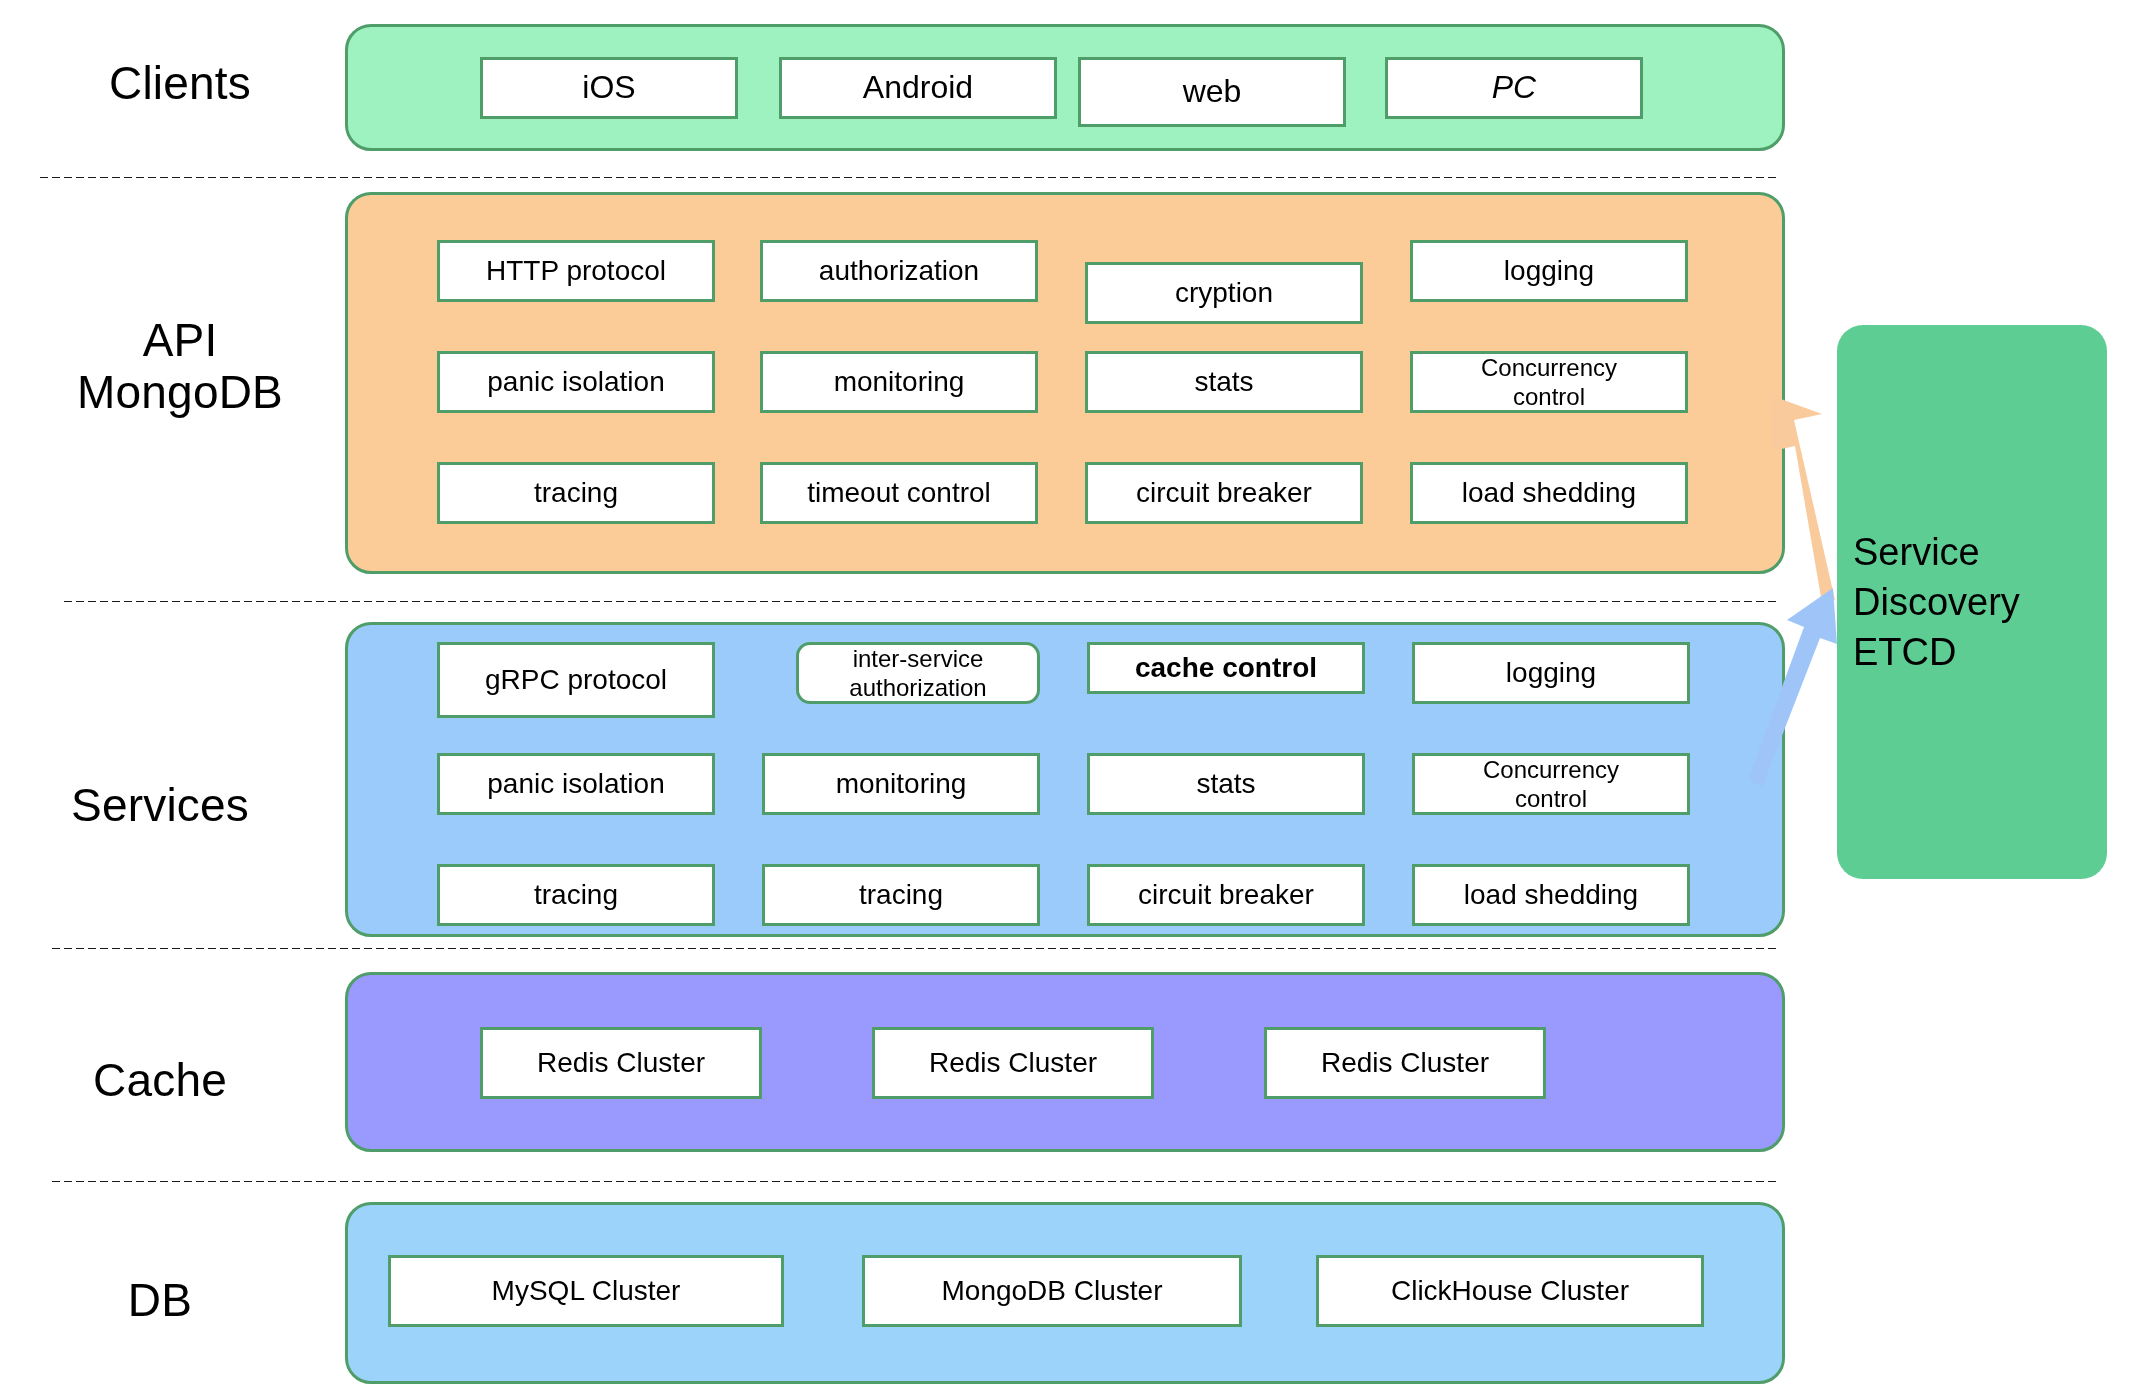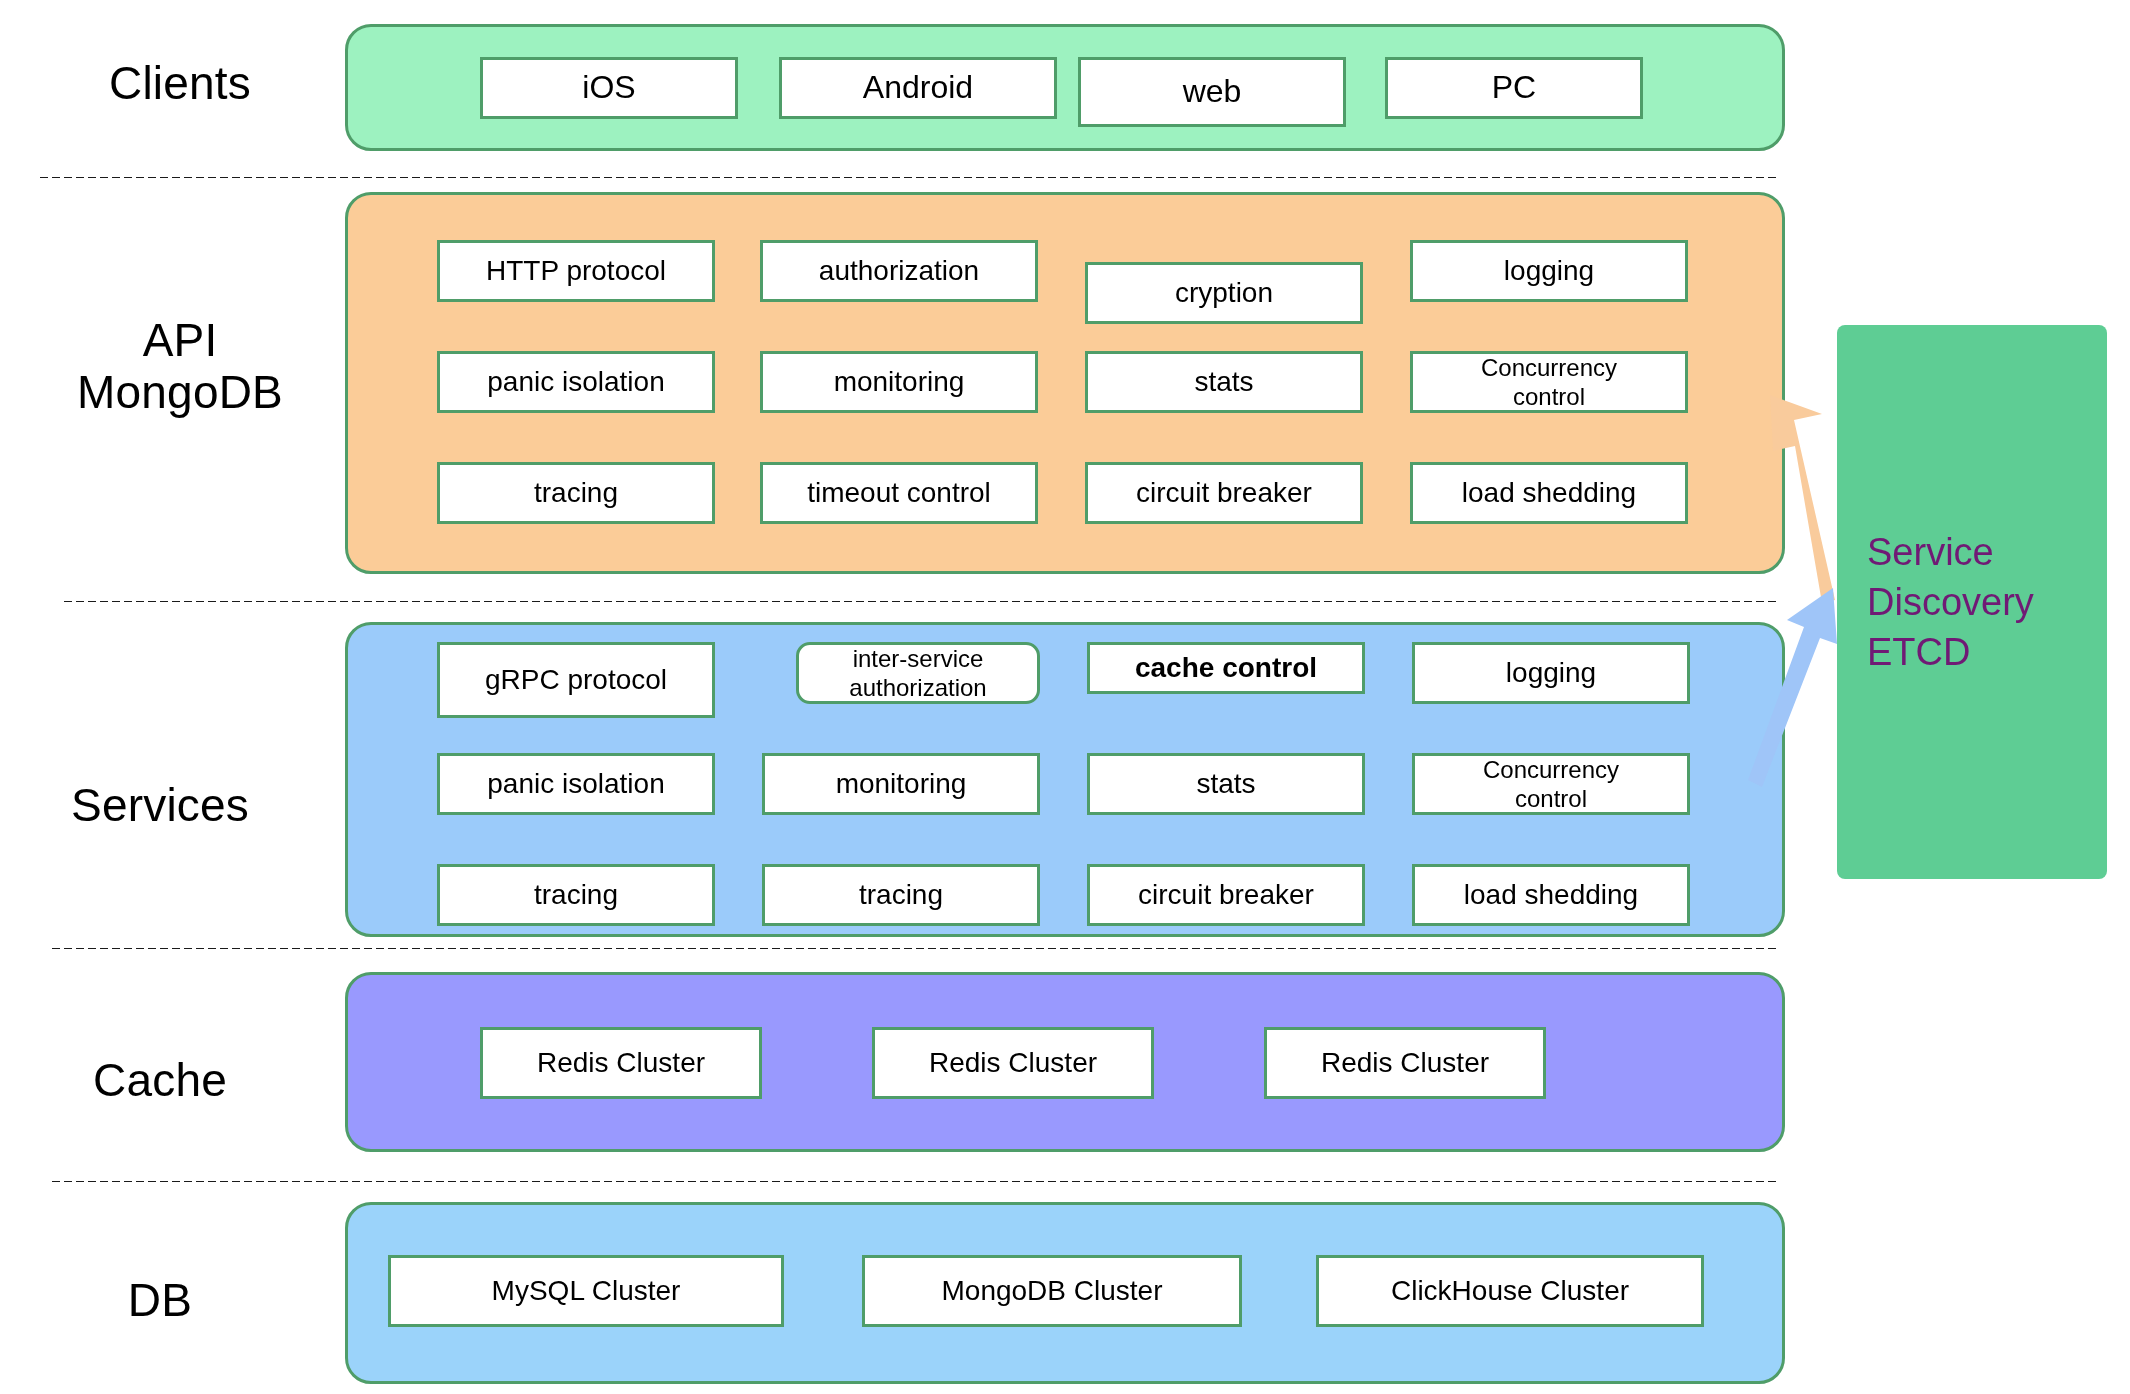--- a/index.html
+++ b/index.html
@@ -69,25 +69,25 @@
     padding: 2px 1px;
     white-space: pre-line;
   }
   .cell.small { font-size: 24px; }
   .cell.big   { font-size: 32px; }
 
   
   .etcd {
     position: absolute;
     background: #5ECD94;
-    border-radius: 8px;
-    color: #701a75;
+    border-radius: 26px;
+    color: #000000;
     font-size: 38px;
     line-height: 1.32;
-    padding: 0 30px;
+    padding: 0 16px;
     box-sizing: border-box;
     display: flex;
     align-items: center;
     justify-content: flex-start;
     white-space: pre-line;
   }
 
   
   .arrow-layer {
     position: absolute;
@@ -115,21 +115,21 @@
   <div class="separator" style="left:38px; top:176px; width:1742px;"></div>
   <div class="separator" style="left:62px; top:600px; width:1718px;"></div>
   <div class="separator" style="left:50px; top:947px; width:1730px;"></div>
   <div class="separator" style="left:50px; top:1180px; width:1730px;"></div>
 
   <div class="band band-clients" style="left:345px; top:24px; width:1440px; height:127px;"></div>
 
   <div class="cell big" style="left:480px; top:57px; width:258px; height:62px;">iOS</div>
   <div class="cell big" style="left:779px; top:57px; width:278px; height:62px;">Android</div>
   <div class="cell big" style="left:1078px; top:57px; width:268px; height:70px;">web</div>
-  <div class="cell big" style="left:1385px; top:57px; width:258px; height:62px;">PC</div>
+  <div class="cell big" style="left:1385px; top:57px; width:258px; height:62px;font-style:italic;">PC</div>
 
   <div class="band band-gateway" style="left:345px; top:192px; width:1440px; height:382px;"></div>
 
   <div class="cell" style="left:437px; top:240px; width:278px; height:62px;">HTTP protocol</div>
   <div class="cell" style="left:760px; top:240px; width:278px; height:62px;">authorization</div>
   <div class="cell" style="left:1085px; top:240px; width:278px; height:62px;margin-top:22px;">cryption</div>
   <div class="cell" style="left:1410px; top:240px; width:278px; height:62px;">logging</div>
 
   <div class="cell" style="left:437px; top:351px; width:278px; height:62px;">panic isolation</div>
   <div class="cell" style="left:760px; top:351px; width:278px; height:62px;">monitoring</div>

